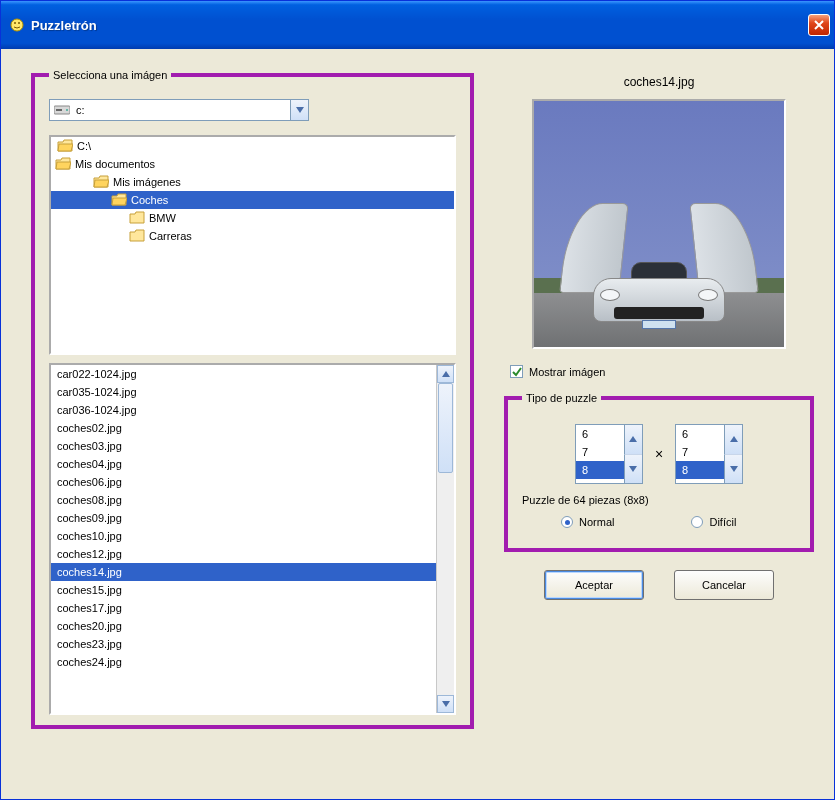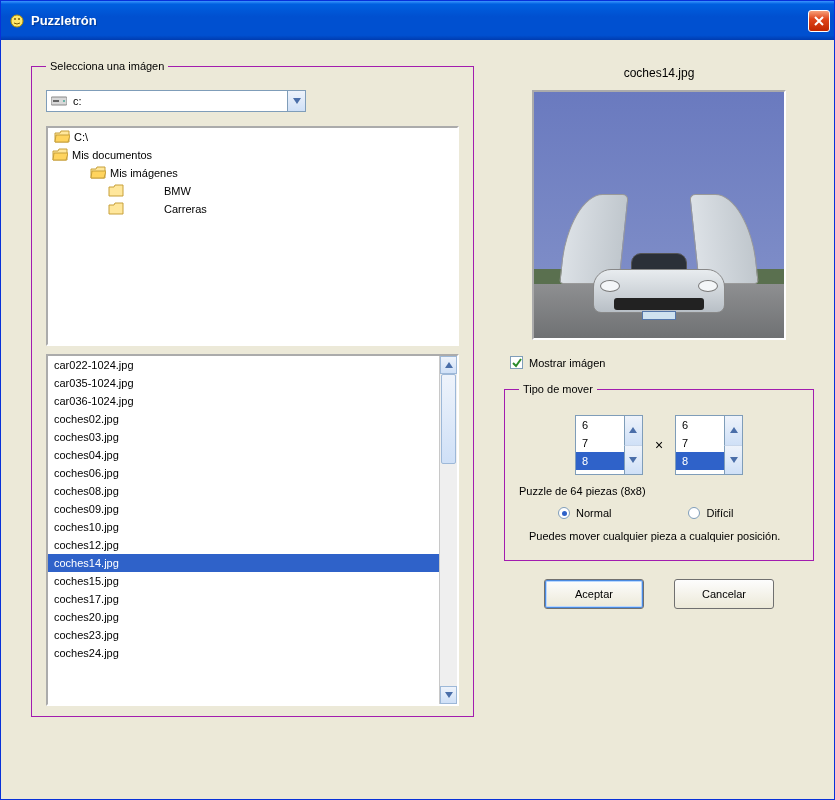--- a/index.html
+++ b/index.html
@@ -10,21 +10,21 @@
     background: #ece9d8;
     overflow: hidden;
   }
   .window {
     width: 835px;
     height: 800px;
     background: #ece9d8;
     border: 1px solid #0831d9;
   }
   .titlebar {
-    height: 39px;
+    height: 48px;
     background: linear-gradient(to bottom, #3a95ff 0%, #0060e0 8%, #0050d0 40%, #0050d0 88%, #003cb0 100%);
     color: #fff;
     display: flex;
     align-items: center;
     padding: 0 4px 0 8px;
     font-size: 13px;
     font-weight: bold;
   }
   .titlebar .app-icon {
     width: 16px; height: 16px;
@@ -44,21 +44,21 @@
   }
   .body-area {
     padding: 20px 20px 10px 30px;
     display:flex;
     gap: 30px;
   }
   .left-col { flex: 1 1 430px; }
   .right-col { flex: 0 0 310px; }
 
   fieldset.group {
-    border: 1px solid #a21caf;
+    border: 4px solid #a21caf;
     padding: 14px 14px 10px 14px;
     margin: 0 0 14px 0;
   }
   fieldset.group > legend {
     padding: 0 4px;
     color: #000;
   }
 
   .combo {
     display:flex;
@@ -94,21 +94,21 @@
     padding-left: 4px;
     cursor:pointer;
     white-space: nowrap;
   }
   .tree-row.sel { background:#2f62c9; color:#fff; }
   .tree-row .folder-icon { margin: 0 4px 0 0; flex:0 0 16px; }
   .tree-row.indent-0 { padding-left: 6px; }
   .tree-row.indent-1 { }
   .tree-row.indent-2 { padding-left: 42px; }
   .tree-row.indent-3 { padding-left: 60px; }
-  .tree-row.indent-4 { padding-left: 60px; gap: 36px; }
+  .tree-row.indent-4 { padding-left: 78px; }
 
   .list-inner {
     position:absolute;
     top:0; left:0; right:18px; bottom:0;
     overflow:hidden;
   }
   .file-row {
     height: 18px;
     padding: 0 6px;
     line-height: 18px;
@@ -336,20 +336,29 @@
               <span>Mis documentos</span>
             </div>
             <div class="tree-row indent-2">
               <span class="folder-icon">
                 <svg width="16" height="14" viewBox="0 0 16 14">
                   <path d="M1 3 L6 3 L7 1 L15 1 L15 12 L1 12 Z" fill="#ffe79c" stroke="#c7a03a"></path>
                   <path d="M2 5 L16 5 L14 12 L1 12 Z" fill="#ffd45e" stroke="#c7a03a"></path>
                 </svg>
               </span>
               <span>Mis imágenes</span>
+            </div>
+            <div class="tree-row indent-3 sel">
+              <span class="folder-icon">
+                <svg width="16" height="14" viewBox="0 0 16 14">
+                  <path d="M1 3 L6 3 L7 1 L15 1 L15 12 L1 12 Z" fill="#ffe79c" stroke="#c7a03a"></path>
+                  <path d="M2 5 L16 5 L14 12 L1 12 Z" fill="#ffd45e" stroke="#c7a03a"></path>
+                </svg>
+              </span>
+              <span>Coches</span>
             </div>
             <div class="tree-row indent-4">
               <span class="folder-icon">
                 <svg width="16" height="14" viewBox="0 0 16 14">
                   <path d="M1 3 L6 3 L7 1 L15 1 L15 12 L1 12 Z" fill="#ffe79c" stroke="#c7a03a"></path>
                 </svg>
               </span>
               <span>BMW</span>
             </div>
             <div class="tree-row indent-4">
@@ -420,21 +429,21 @@
       <div class="chk-row">
         <span class="chk">
           <svg width="10" height="10" viewBox="0 0 10 10">
               <path d="M1 5 L4 8 L9 1" stroke="#2a8a2a" stroke-width="2" fill="none"></path>
             </svg>
         </span>
         <span>Mostrar imágen</span>
       </div>
 
       <fieldset class="group">
-        <legend>Tipo de mover</legend>
+        <legend>Tipo de puzzle</legend>
 
         <div class="spinners">
           <div class="spin" id="spin-cols">
             <div class="opt">6</div>
               <div class="opt">7</div>
               <div class="opt sel">8</div>
               <div class="spin-btns">
               <div class="sb">
                 <svg width="8" height="6" viewBox="0 0 8 6">
                     <path d="M4 0 L8 6 L0 6 Z" fill="#4a6ea9"></path>
@@ -475,21 +484,20 @@
                 <span class="inner"></span>
               </span>
             <span>Normal</span>
           </div>
           <div class="radio-row">
             <span class="radio-dot"></span>
             <span>Difícil</span>
           </div>
         </div>
 
-        <div class="help-text">Puedes mover cualquier pieza a cualquier posición.</div>
       </fieldset>
 
       <div class="button-row">
         <button class="win-btn default">Aceptar</button>
         <button class="win-btn">Cancelar</button>
       </div>
     </div>
 
   </div>
 </div>

